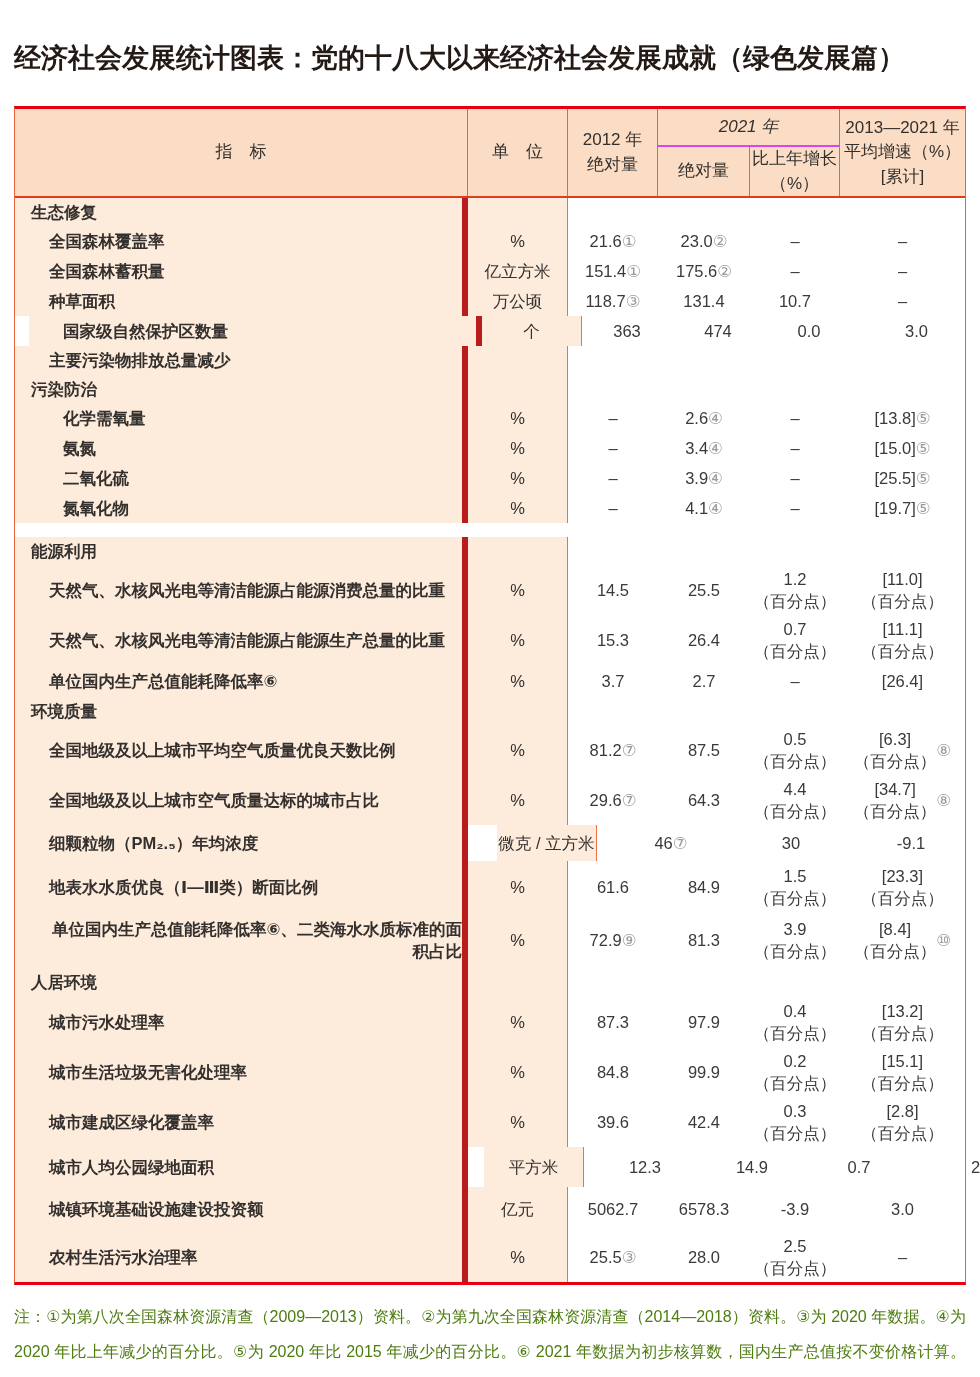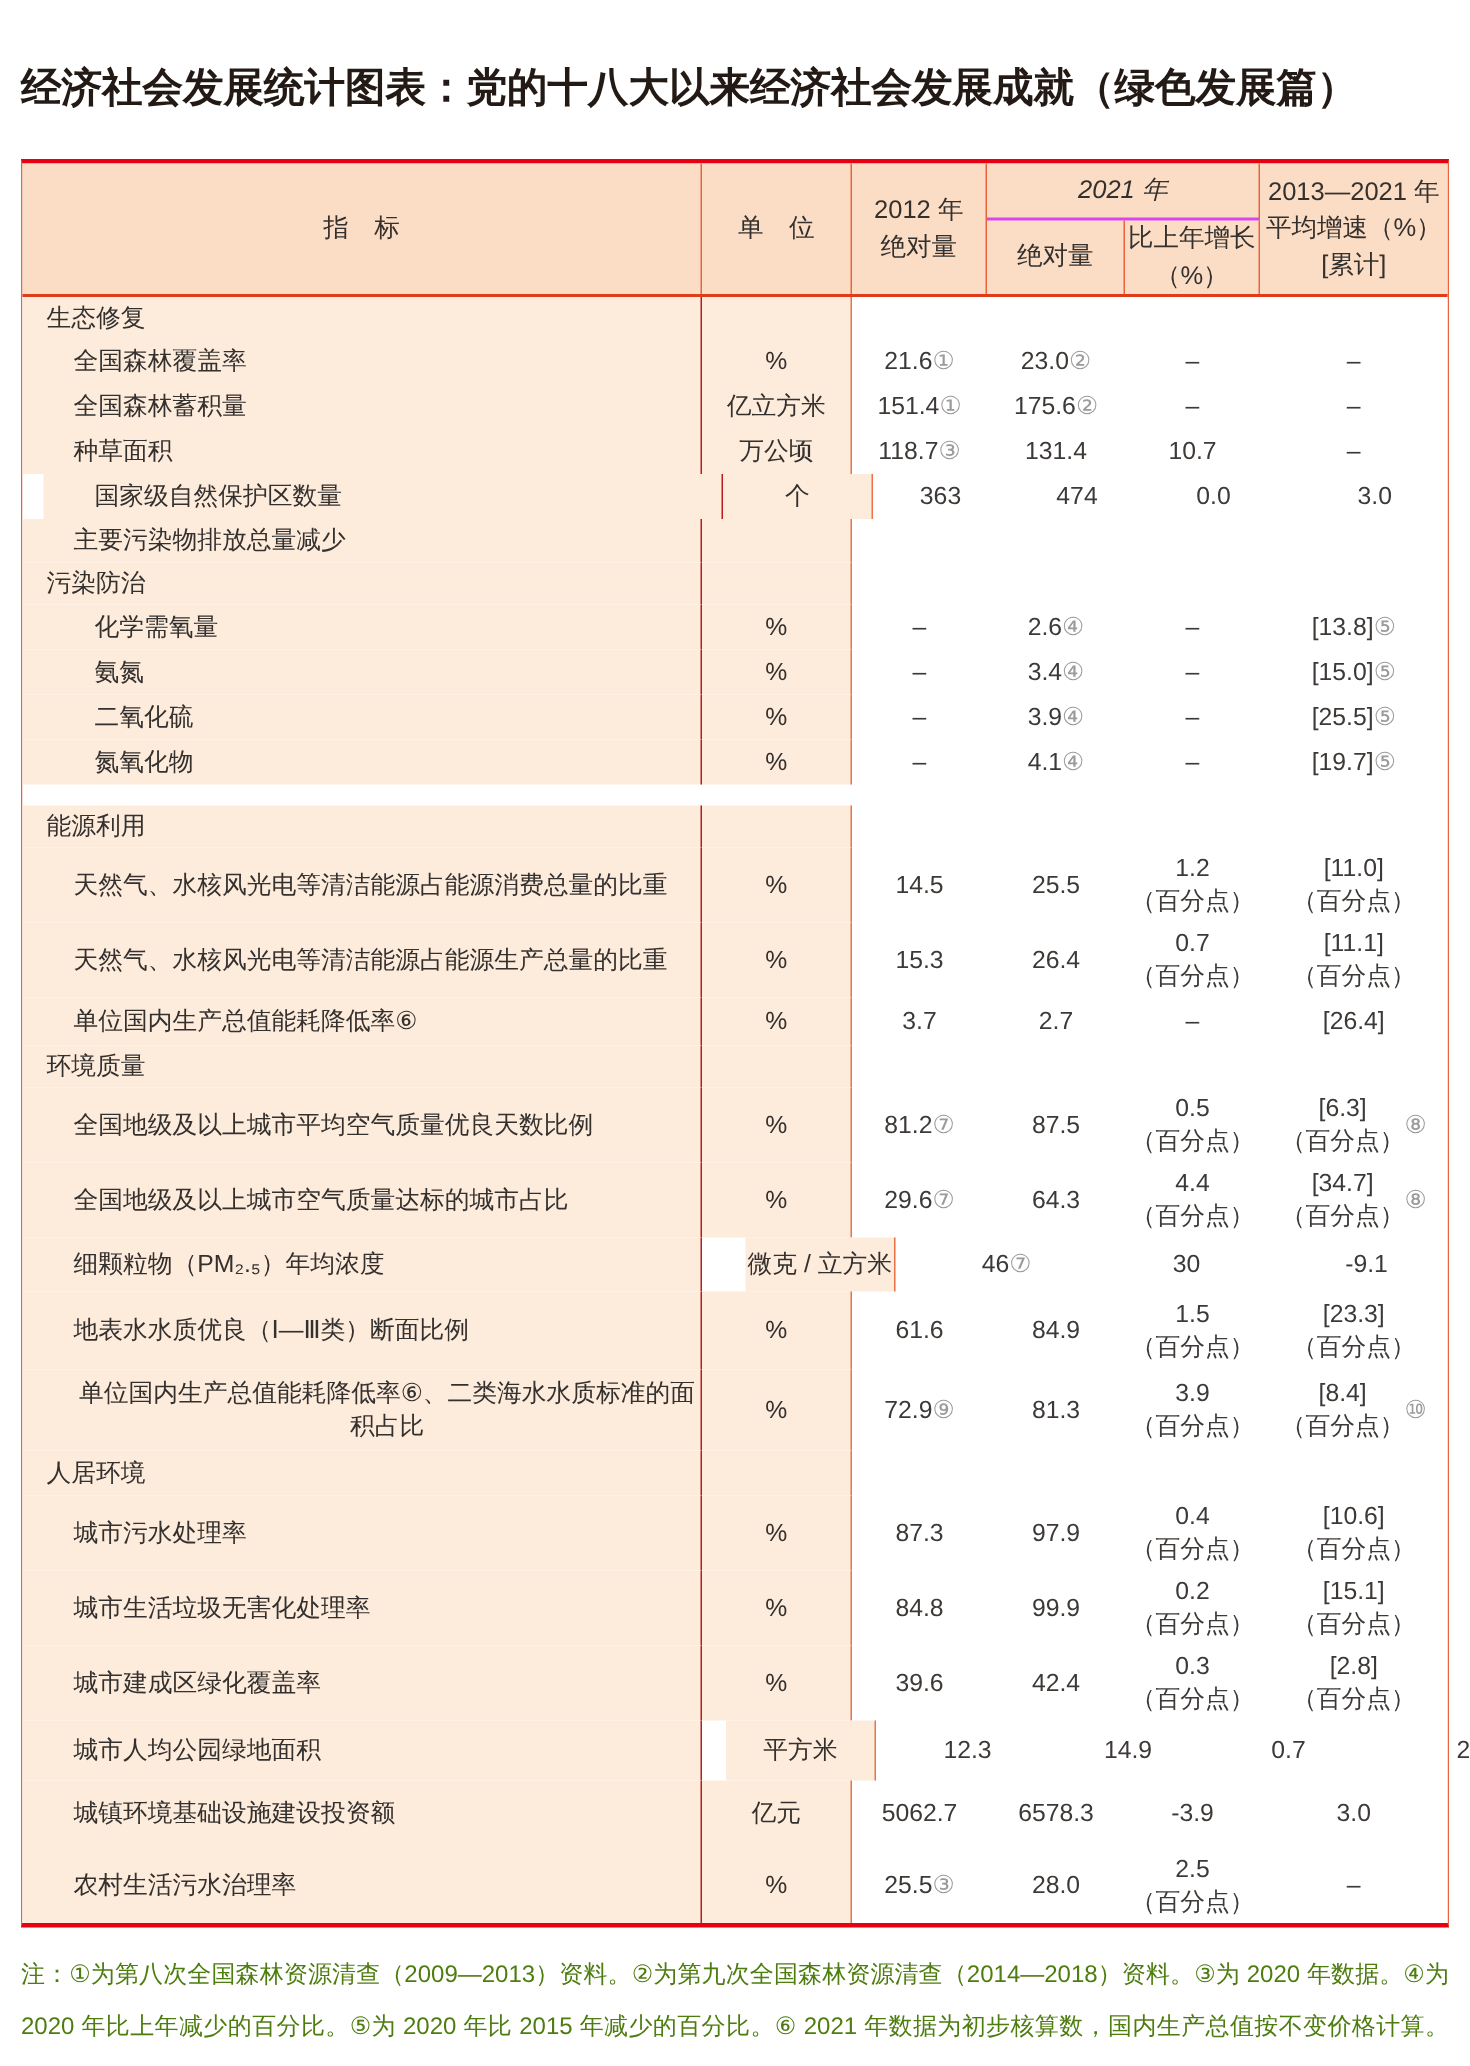--- a/index.html
+++ b/index.html
@@ -44,22 +44,22 @@
   .row {
     display:grid;
     grid-template-columns:453px 100px 90px 92px 90px 125px;
   }
   .cell {
     display:flex; align-items:center; justify-content:center;
     text-align:center; white-space:pre-line; line-height:1.35;
     font-size:16.5px; color:#3c3937;
   }
   .c-ind {
-    background:#fdebdc; border-right:1px solid #b91c1c;
-    justify-content:flex-start; text-align:center; color:#33302e;
+    background:#fdebdc; border-right:6px solid #b91c1c;
+    justify-content:flex-start; text-align:right; color:#33302e;font-weight:bold;
   }
   .c-ind.lv0 { padding-left:16px; }
   .c-ind.lv1 { padding-left:34px; }
   .c-ind.lv2 { padding-left:48px; }
   .c-unit { background:#fdebdc; border-right:1px solid #ec7247; color:#33302e; }
   .fn { color:#9b9b9b; }
   .notes {
     margin:14px 14px 0 14px;
     font-size:16px; line-height:2.2; color:#4d7c0f;
     text-align:justify;
@@ -295,21 +295,21 @@
     <div class="cell val c-avg"></div>
   </div>
 
   <div class="row" style="min-height: 50px;">
     <div class="cell c-ind lv1">城市污水处理率</div>
     <div class="cell c-unit">%</div>
     <div class="cell val c-2012">87.3</div>
     <div class="cell val c-2021">97.9</div>
     <div class="cell val c-growth">0.4
 （百分点）</div>
-    <div class="cell val c-avg">[10.6]
+    <div class="cell val c-avg">[13.2]
 （百分点）</div>
   </div>
 
   <div class="row" style="min-height: 50px;">
     <div class="cell c-ind lv1">城市生活垃圾无害化处理率</div>
     <div class="cell c-unit">%</div>
     <div class="cell val c-2012">84.8</div>
     <div class="cell val c-2021">99.9</div>
     <div class="cell val c-growth">0.2
 （百分点）</div>

